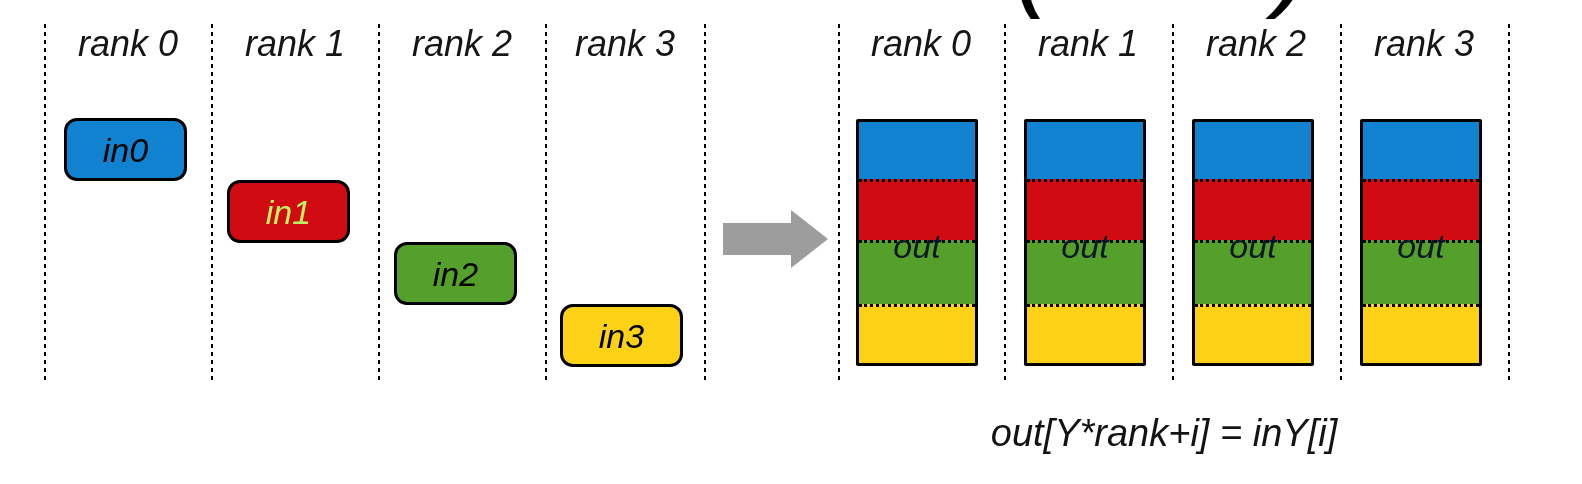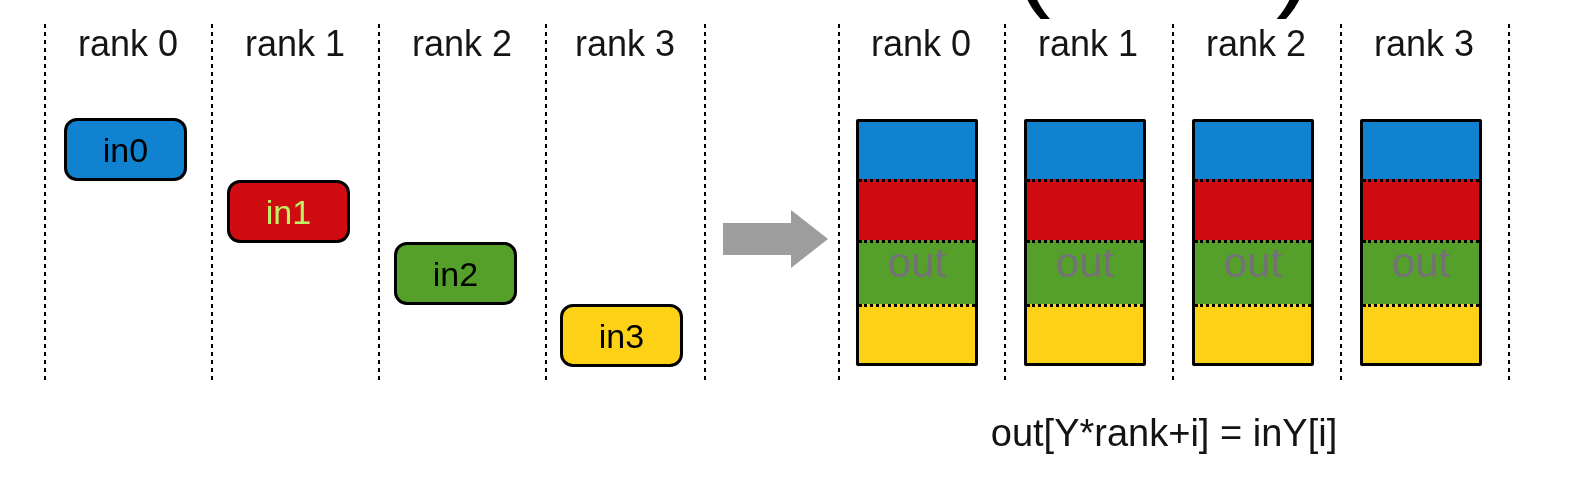--- a/index.html
+++ b/index.html
@@ -4,20 +4,21 @@
 <style>
   html, body { margin: 0; padding: 0; background: #ffffff; }
   .canvas {
     position: relative;
     width: 1582px;
     height: 460px;
     background: #ffffff;
     overflow: hidden;
     font-family: "Liberation Sans", sans-serif;
     color: #111111;
+    font-style: italic;
   }
   .vline {
     position: absolute;
     top: 24px;
     width: 2px;
     height: 357px;
     background: repeating-linear-gradient(180deg, #000 0 4px, transparent 4px 8px);
   }
   .rank-label {
     position: absolute;
@@ -51,24 +52,24 @@
     border-radius: 2px;
     box-sizing: border-box;
     display: flex;
     flex-direction: column;
   }
   .seg { width: 100%; box-sizing: border-box; }
   .seg.dotted-top { border-top: 3px dotted #000; }
   .out-label {
     position: absolute;
     left: 50%;
-    top: 141px;
+    top: 124px;
     transform: translate(-50%, -50%);
-    font-size: 42px;
-    color: #737373;
+    font-size: 34px;
+    color: #0f172a;
     z-index: 2;
   }
   .arrow-body { position: absolute; left: 723px; top: 223px; width: 70px; height: 32px; }
   .arrow-head {
     position: absolute; left: 791px; top: 210px;
     width: 0; height: 0;
     border-top: 29px solid transparent;
     border-bottom: 29px solid transparent;
     border-left-width: 37px;
     border-left-style: solid;

